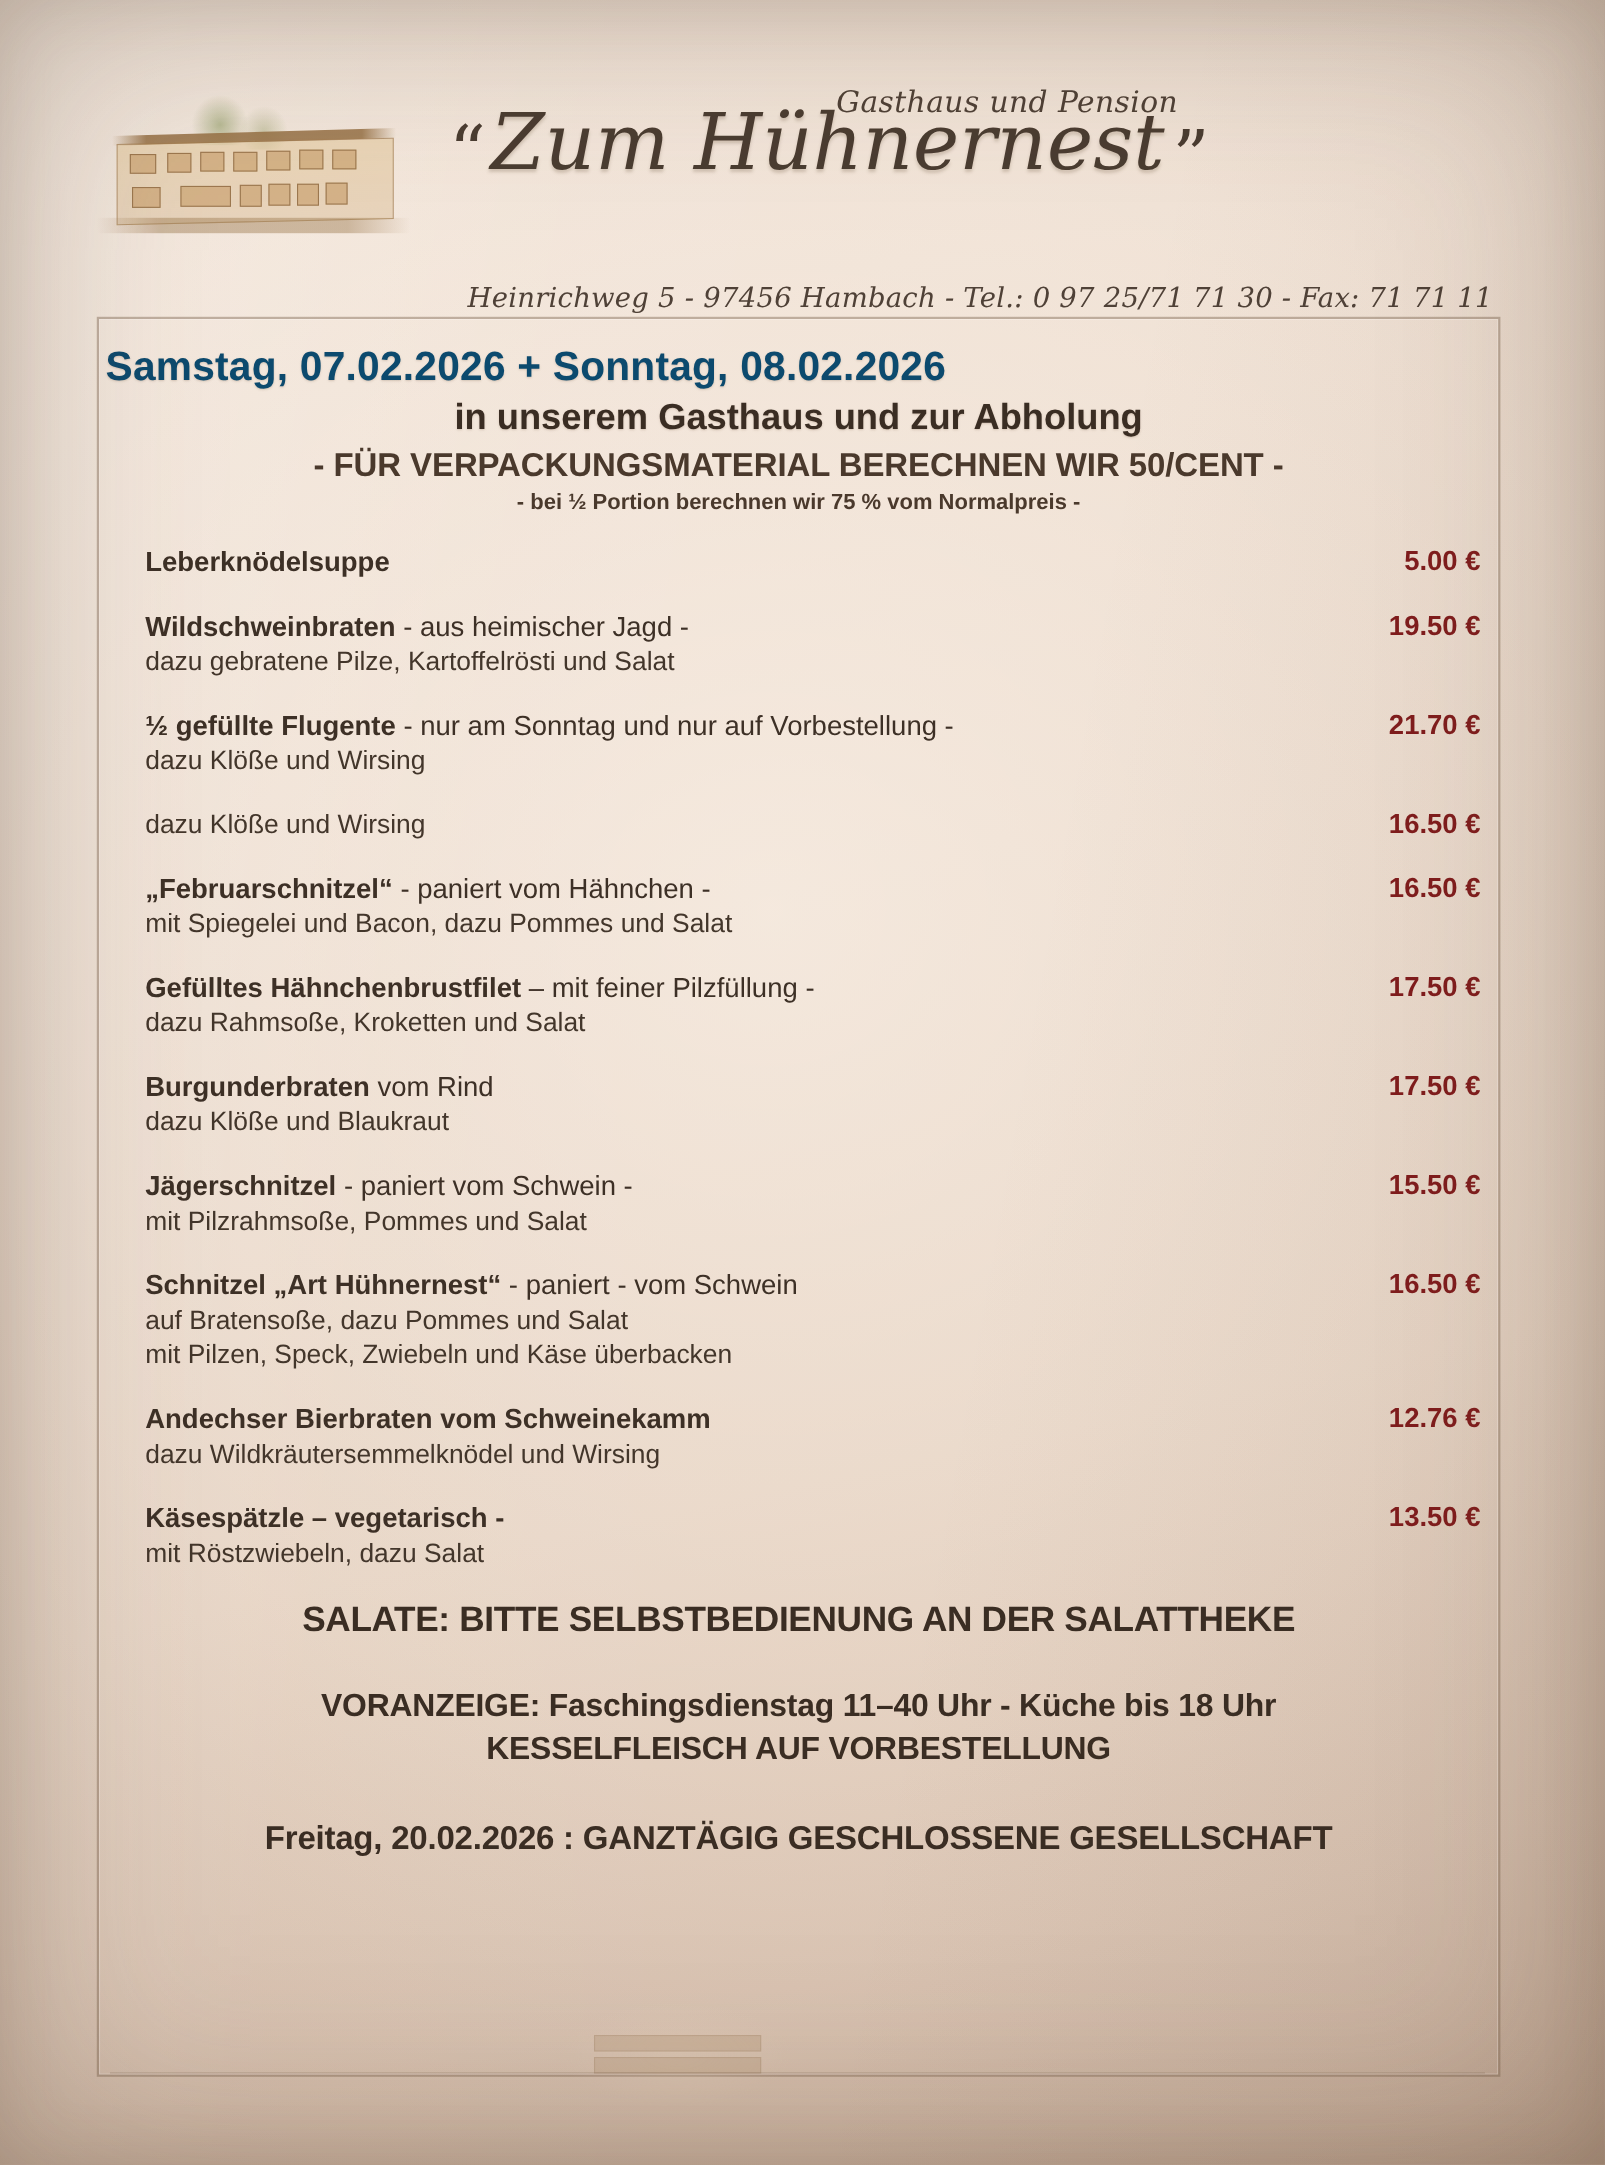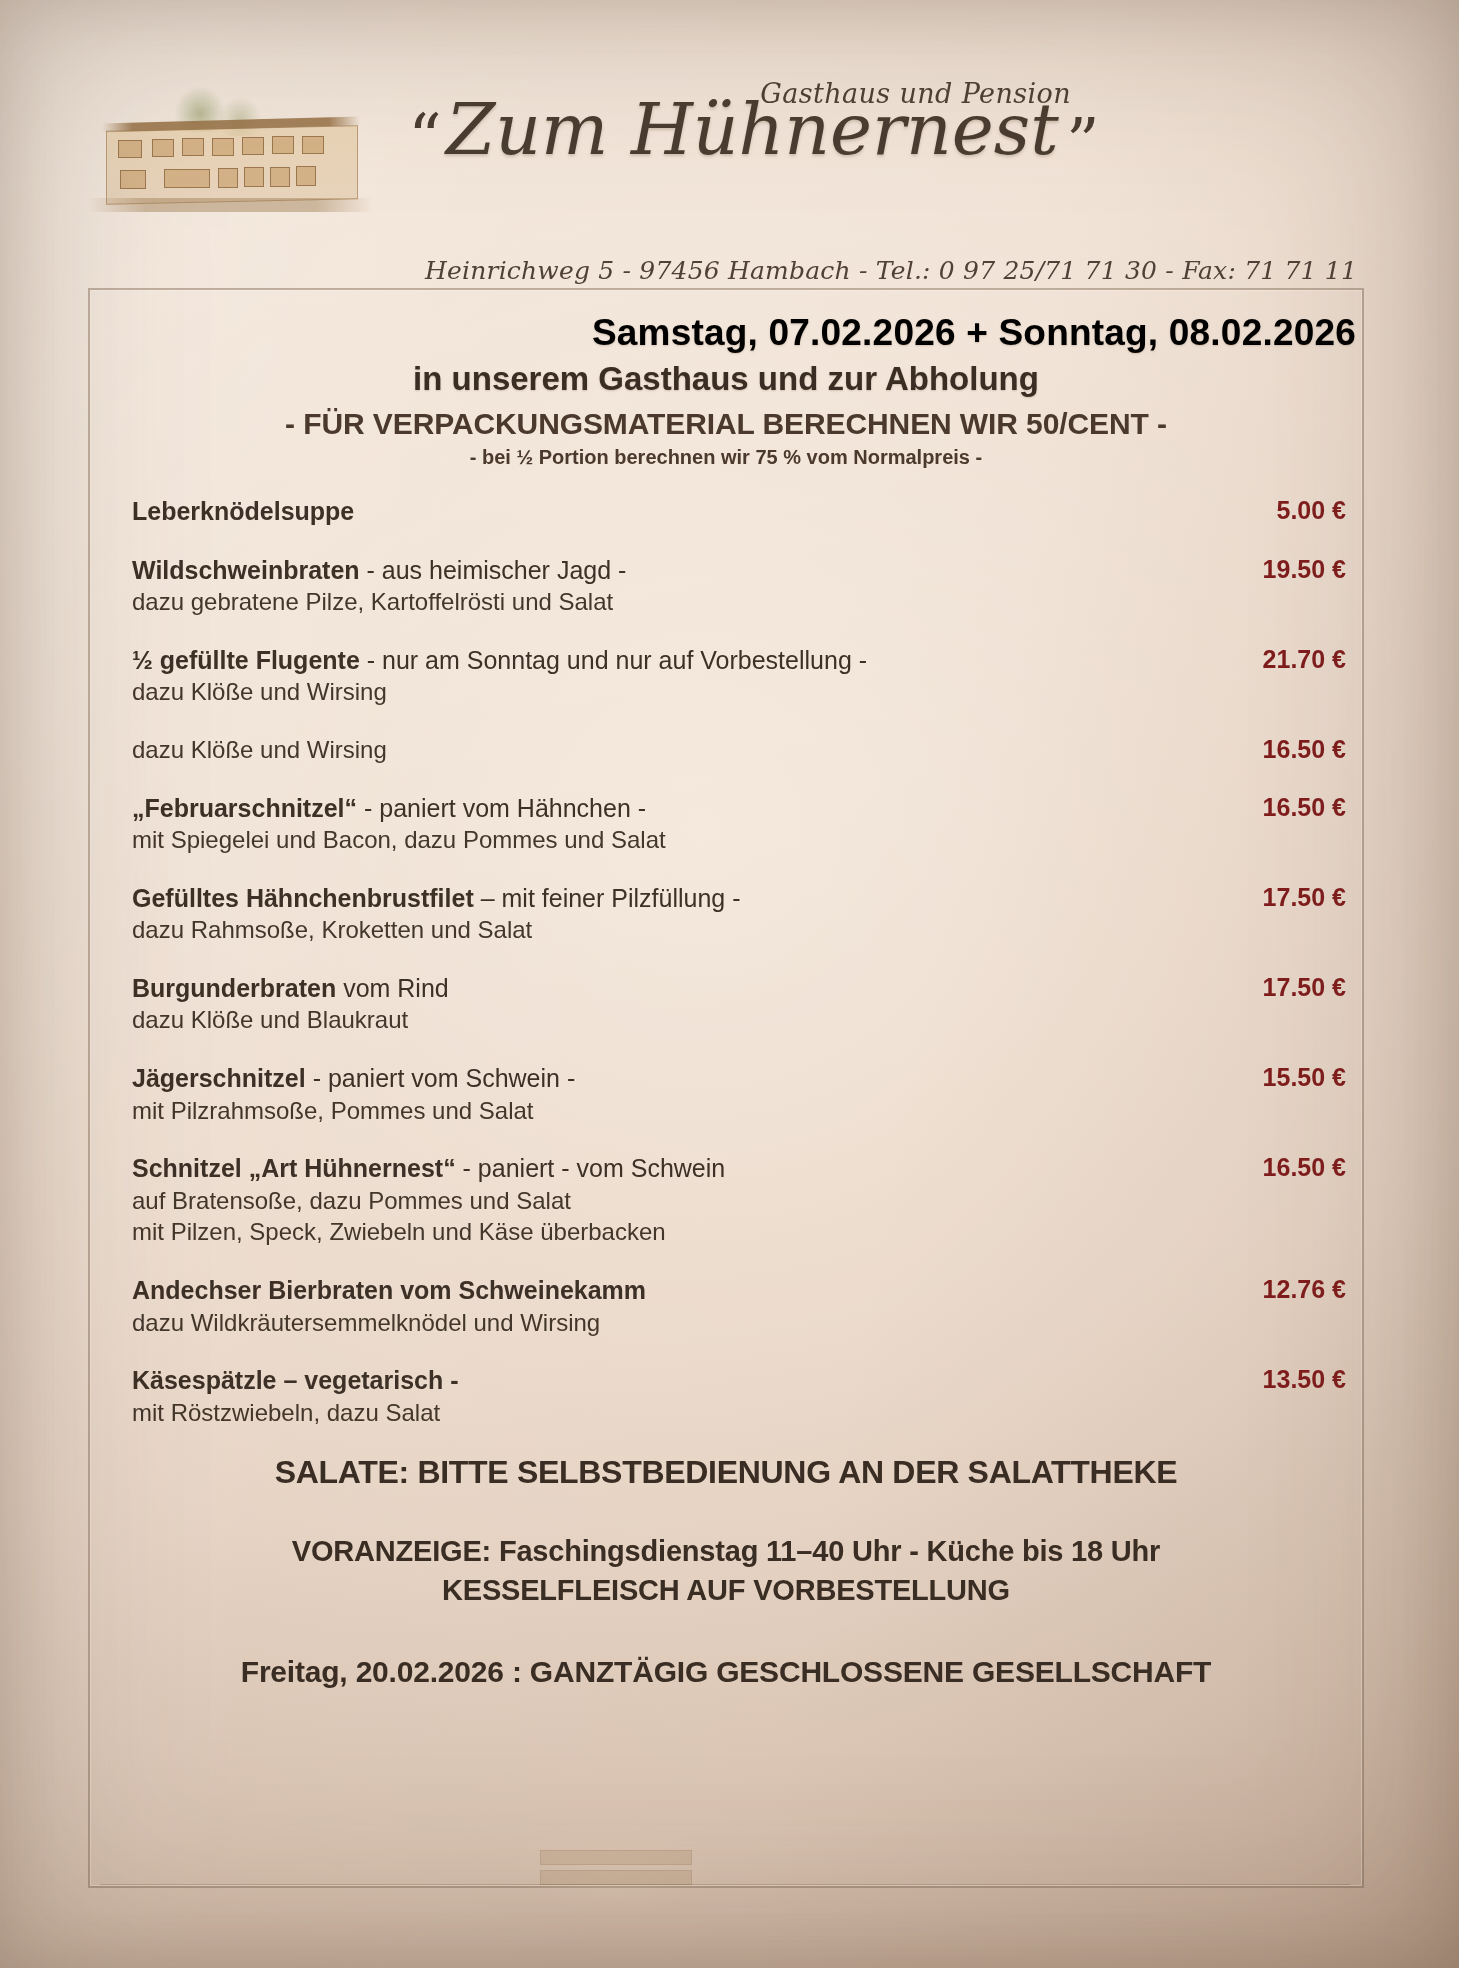--- a/index.html
+++ b/index.html
@@ -147,24 +147,24 @@
   }
 
   #content {
     position: absolute;
     left: 96px; top: 292px;
     width: 1260px;
   }
 
   
   .dates {
-    text-align: right;
+    text-align: left;
     font-size: 37px;
     font-weight: bold;
-    color: #000000;
+    color: #0c4a6e;
     letter-spacing: 0.2px;
     margin-top: 20px;
     text-shadow: 0 1px 2px rgba(140,112,88,0.30);
   }
   .subtitle {
     text-align: center;
     font-size: 33px;
     font-weight: bold;
     color: #3a2d23;
     margin-top: 6px;

